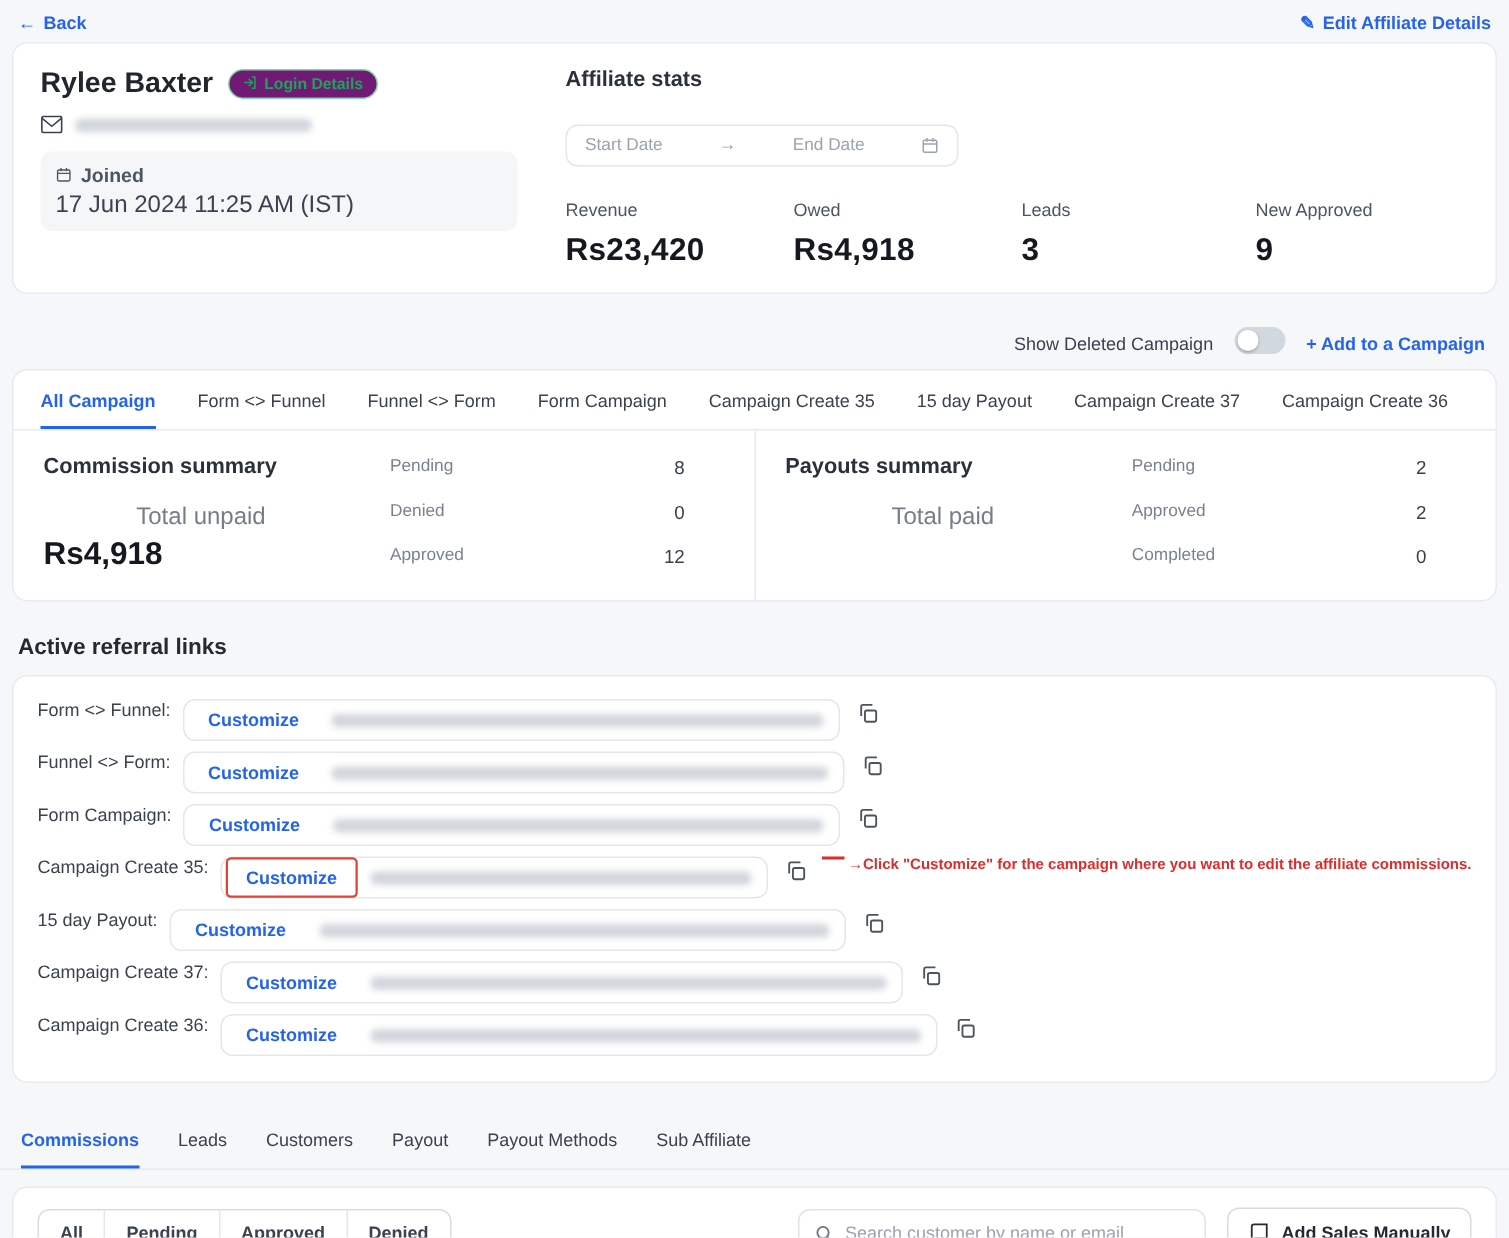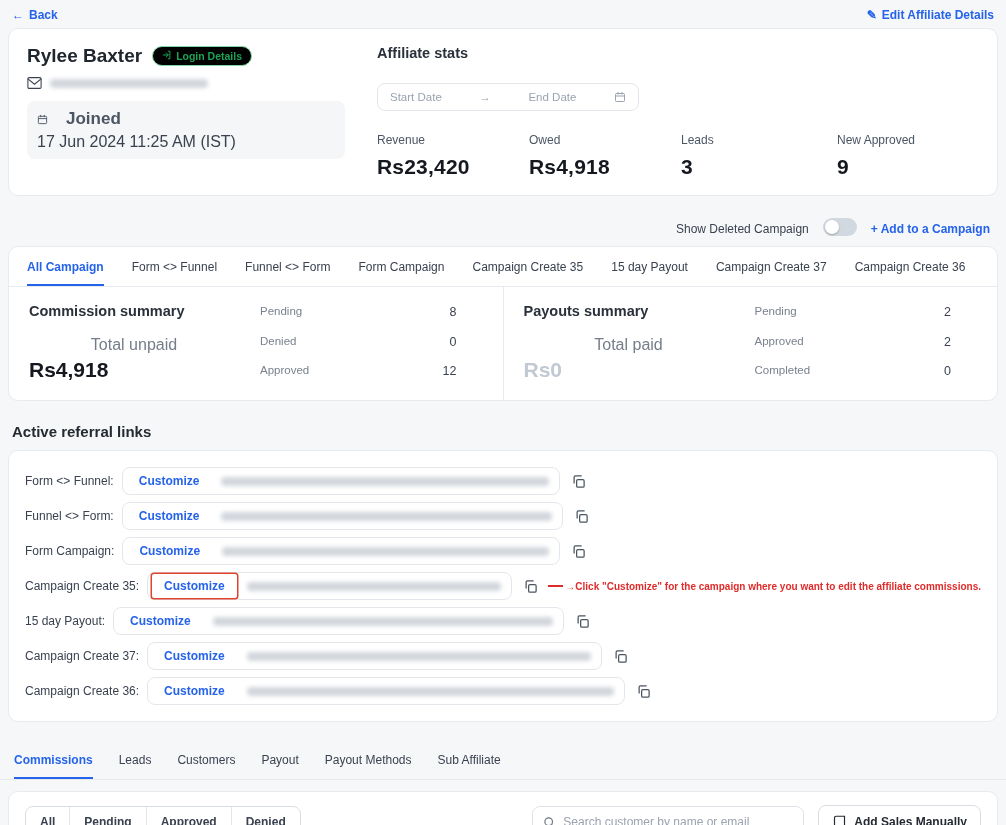--- a/index.html
+++ b/index.html
@@ -17,24 +17,24 @@
   .topbar { display:flex; justify-content:space-between; align-items:center; padding:8px 12px 6px; }
 
   
   .card { background:#fff; border:1px solid #e7eaee; border-radius:10px; margin:0 8px; }
 
   
   .profile-card { display:flex; padding:0; }
   .profile-left { width:348px; padding:16px 18px; }
   .name-row { display:flex; align-items:center; gap:10px; }
   .aff-name { font-size:19px; font-weight:700; color:#20262e; }
-  .badge-green { display:inline-flex; align-items:flex-start; gap:4px; border:1px solid #7fdba4; color:#1da357; background:#000000; font-size:10.5px; font-weight:bold; padding:3px 9px; border-radius:999px; cursor:pointer; }
+  .badge-green { display:inline-flex; align-items:flex-start; gap:4px; border:1px solid #7fdba4; color:#1da357; background:#701a75; font-size:10.5px; font-weight:bold; padding:3px 9px; border-radius:999px; cursor:pointer; }
   .email-row { display:flex; align-items:center; gap:8px; margin-top:10px; }
   .joined-box { background:#f4f6f8; border-radius:8px; padding:8px 10px; margin-top:12px; width:318px; }
-  .joined-label { display:flex; align-items:center; gap:18px; font-size:17px; color:#4b5563; font-weight:bold; }
+  .joined-label { display:flex; align-items:center; gap:6px; font-size:13px; color:#4b5563; font-weight:bold; }
   .joined-value { font-size:16px; color:#3a4250; margin-top:4px; }
 
   .profile-right { flex:1; padding:16px 20px; }
   .stats-title { font-size:14.5px; font-weight:700; color:#2a313a; }
   .date-range { margin-top:22px; width:262px; height:28px; border:1px solid #e3e7ec; border-radius:8px; display:flex; align-items:center; justify-content:space-between; padding:0 12px; cursor:pointer; }
   .date-range span { font-size:11.5px; color:#9aa3af; }
   .stats-row { display:flex; margin-top:22px; }
   .stat { width:152px; }
   .stat:last-child { width:auto; margin-left:4px; }
   .stat .s-label { font-size:12px; color:#4b5563; }
@@ -62,21 +62,21 @@
   .summary-total-value.muted { color:#c2c9d2; }
   .summary-stats { flex:1; display:flex; flex-direction:column; justify-content:space-between; padding:2px 26px 4px 8px; }
   .mini-row { display:flex; justify-content:space-between; }
   .mini-row .m-label { font-size:11.5px; color:#79828e; }
   .mini-row .m-value { font-size:12.5px; color:#3a4250; }
 
   .section-title { font-size:15px; font-weight:700; color:#242a31; margin:22px 0 10px 12px; }
 
   
   .links-card { padding:15px 16px 10px; }
-  .link-row { display:flex; align-items:center; margin-bottom:5px; height:30px; }
+  .link-row { display:flex; align-items:flex-start; margin-bottom:5px; height:30px; }
   .link-row .row-label { font-size:12px; color:#3a4250; margin-right:8px; white-space:nowrap; }
   .link-box { display:flex; align-items:center; border:1px solid #e3e7ec; border-radius:8px; height:28px; padding:0 10px 0 4px; }
   .customize-btn { color:#2563eb; font-size:12px; font-weight:bold; background:none; border:none; padding:5px 12px; cursor:pointer; font-family:inherit; white-space:nowrap; }
   .customize-btn.hl { box-shadow:0 0 0 1.5px #e0432e; border-radius:2px; }
   .copy-btn { background:none; border:none; cursor:pointer; margin-left:9px; padding:2px; display:flex; align-items:center; }
   .blur { background:#c7ccd4; border-radius:4px; filter:blur(2px); opacity:.8; display:inline-block; }
   .link-blur { flex:1; height:9px; margin-left:10px; }
   .red-line { width:18px; height:2px; background:#e02b2b; margin:0 2px 0 8px; }
   .annotation { color:#e02b2b; font-size:10px; font-weight:bold; white-space:nowrap; }
 
@@ -213,21 +213,20 @@
         <div class="mini-row">
           <span class="m-label">Approved</span>
           <span class="m-value">12</span>
         </div>
       </div>
     </div>
     <div class="summary">
       <div class="summary-left">
         <div class="summary-title">Payouts summary</div>
         <div class="summary-total-label">Total paid</div>
-        <div class="summary-total-value muted">Rs0</div>
       </div>
       <div class="summary-stats">
         <div class="mini-row">
           <span class="m-label">Pending</span>
           <span class="m-value">2</span>
         </div>
         <div class="mini-row">
           <span class="m-label">Approved</span>
           <span class="m-value">2</span>
         </div>

